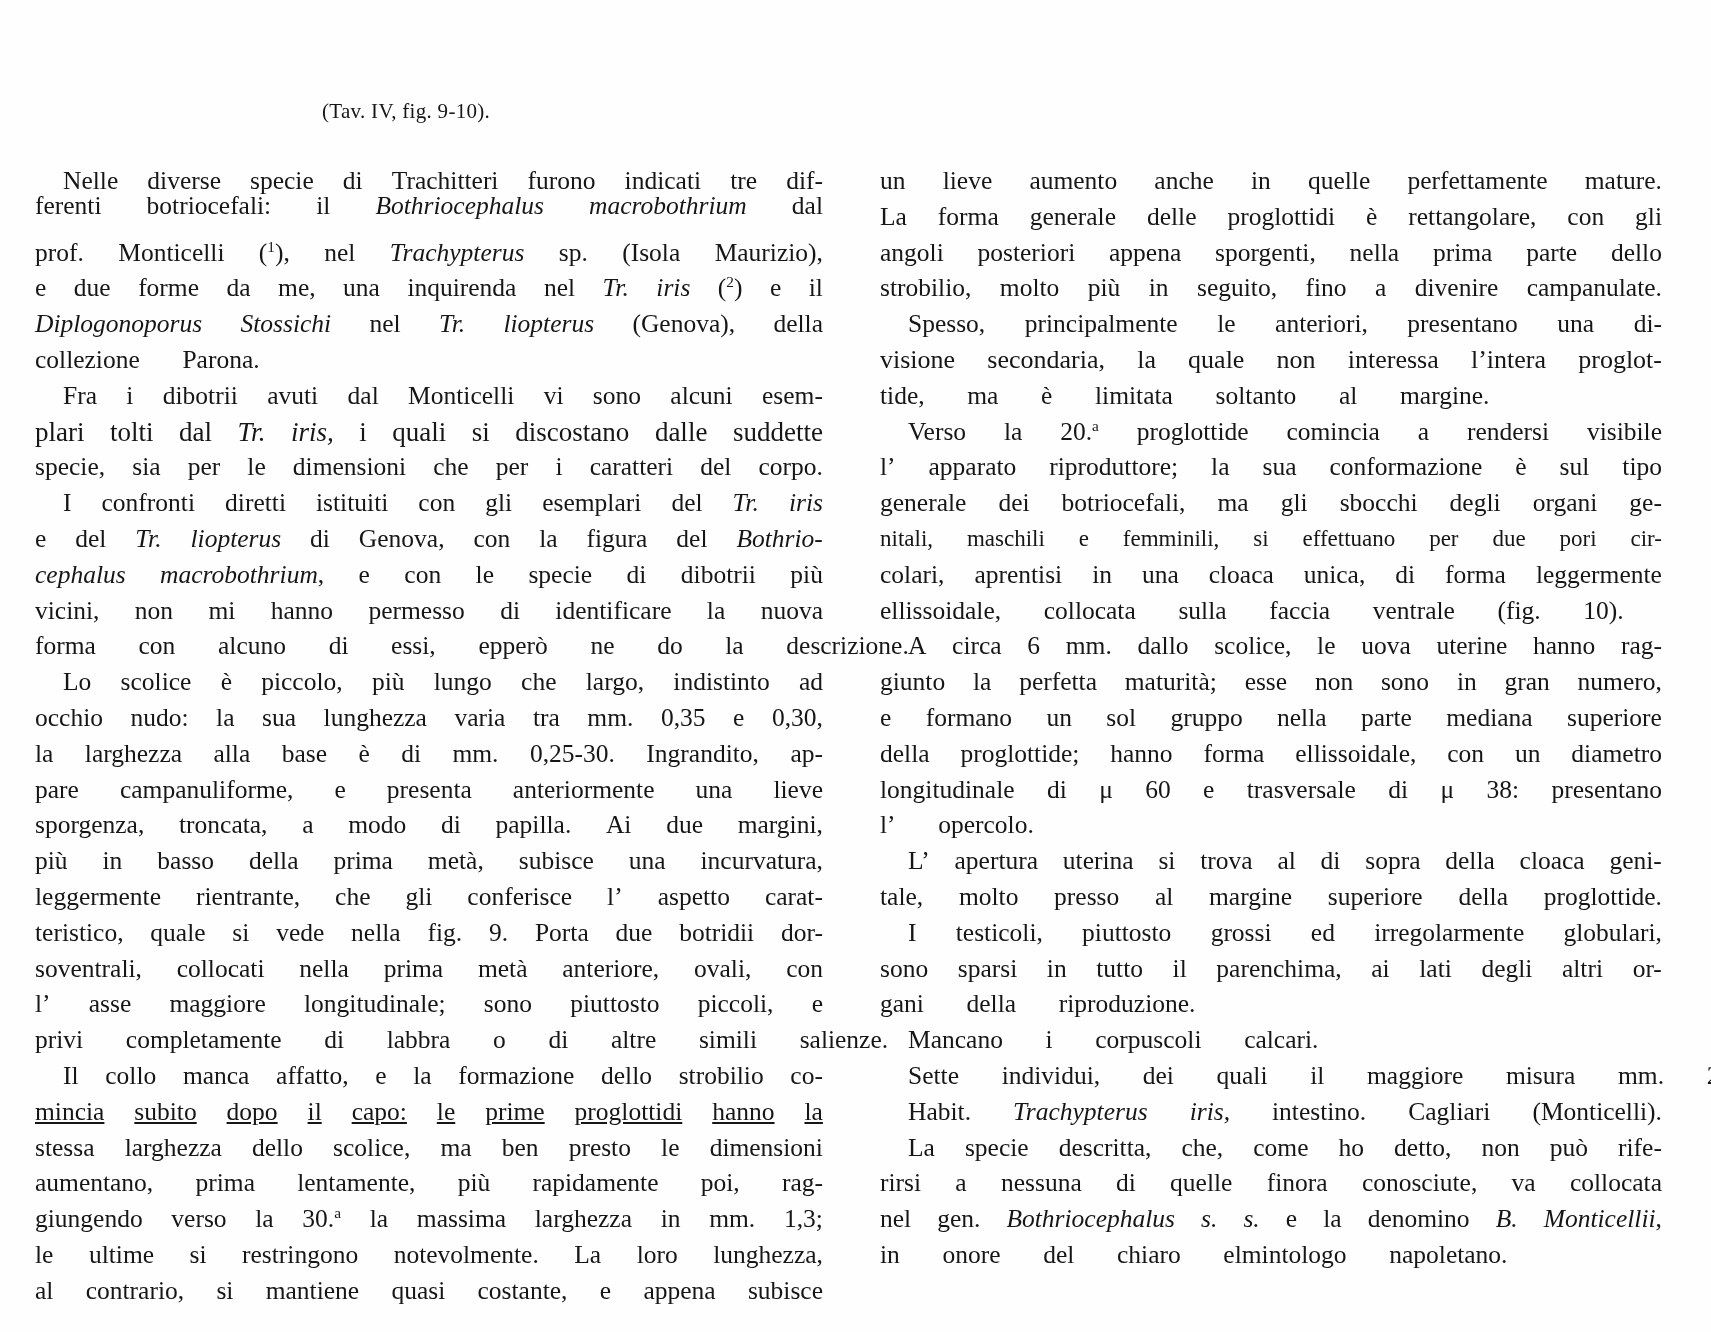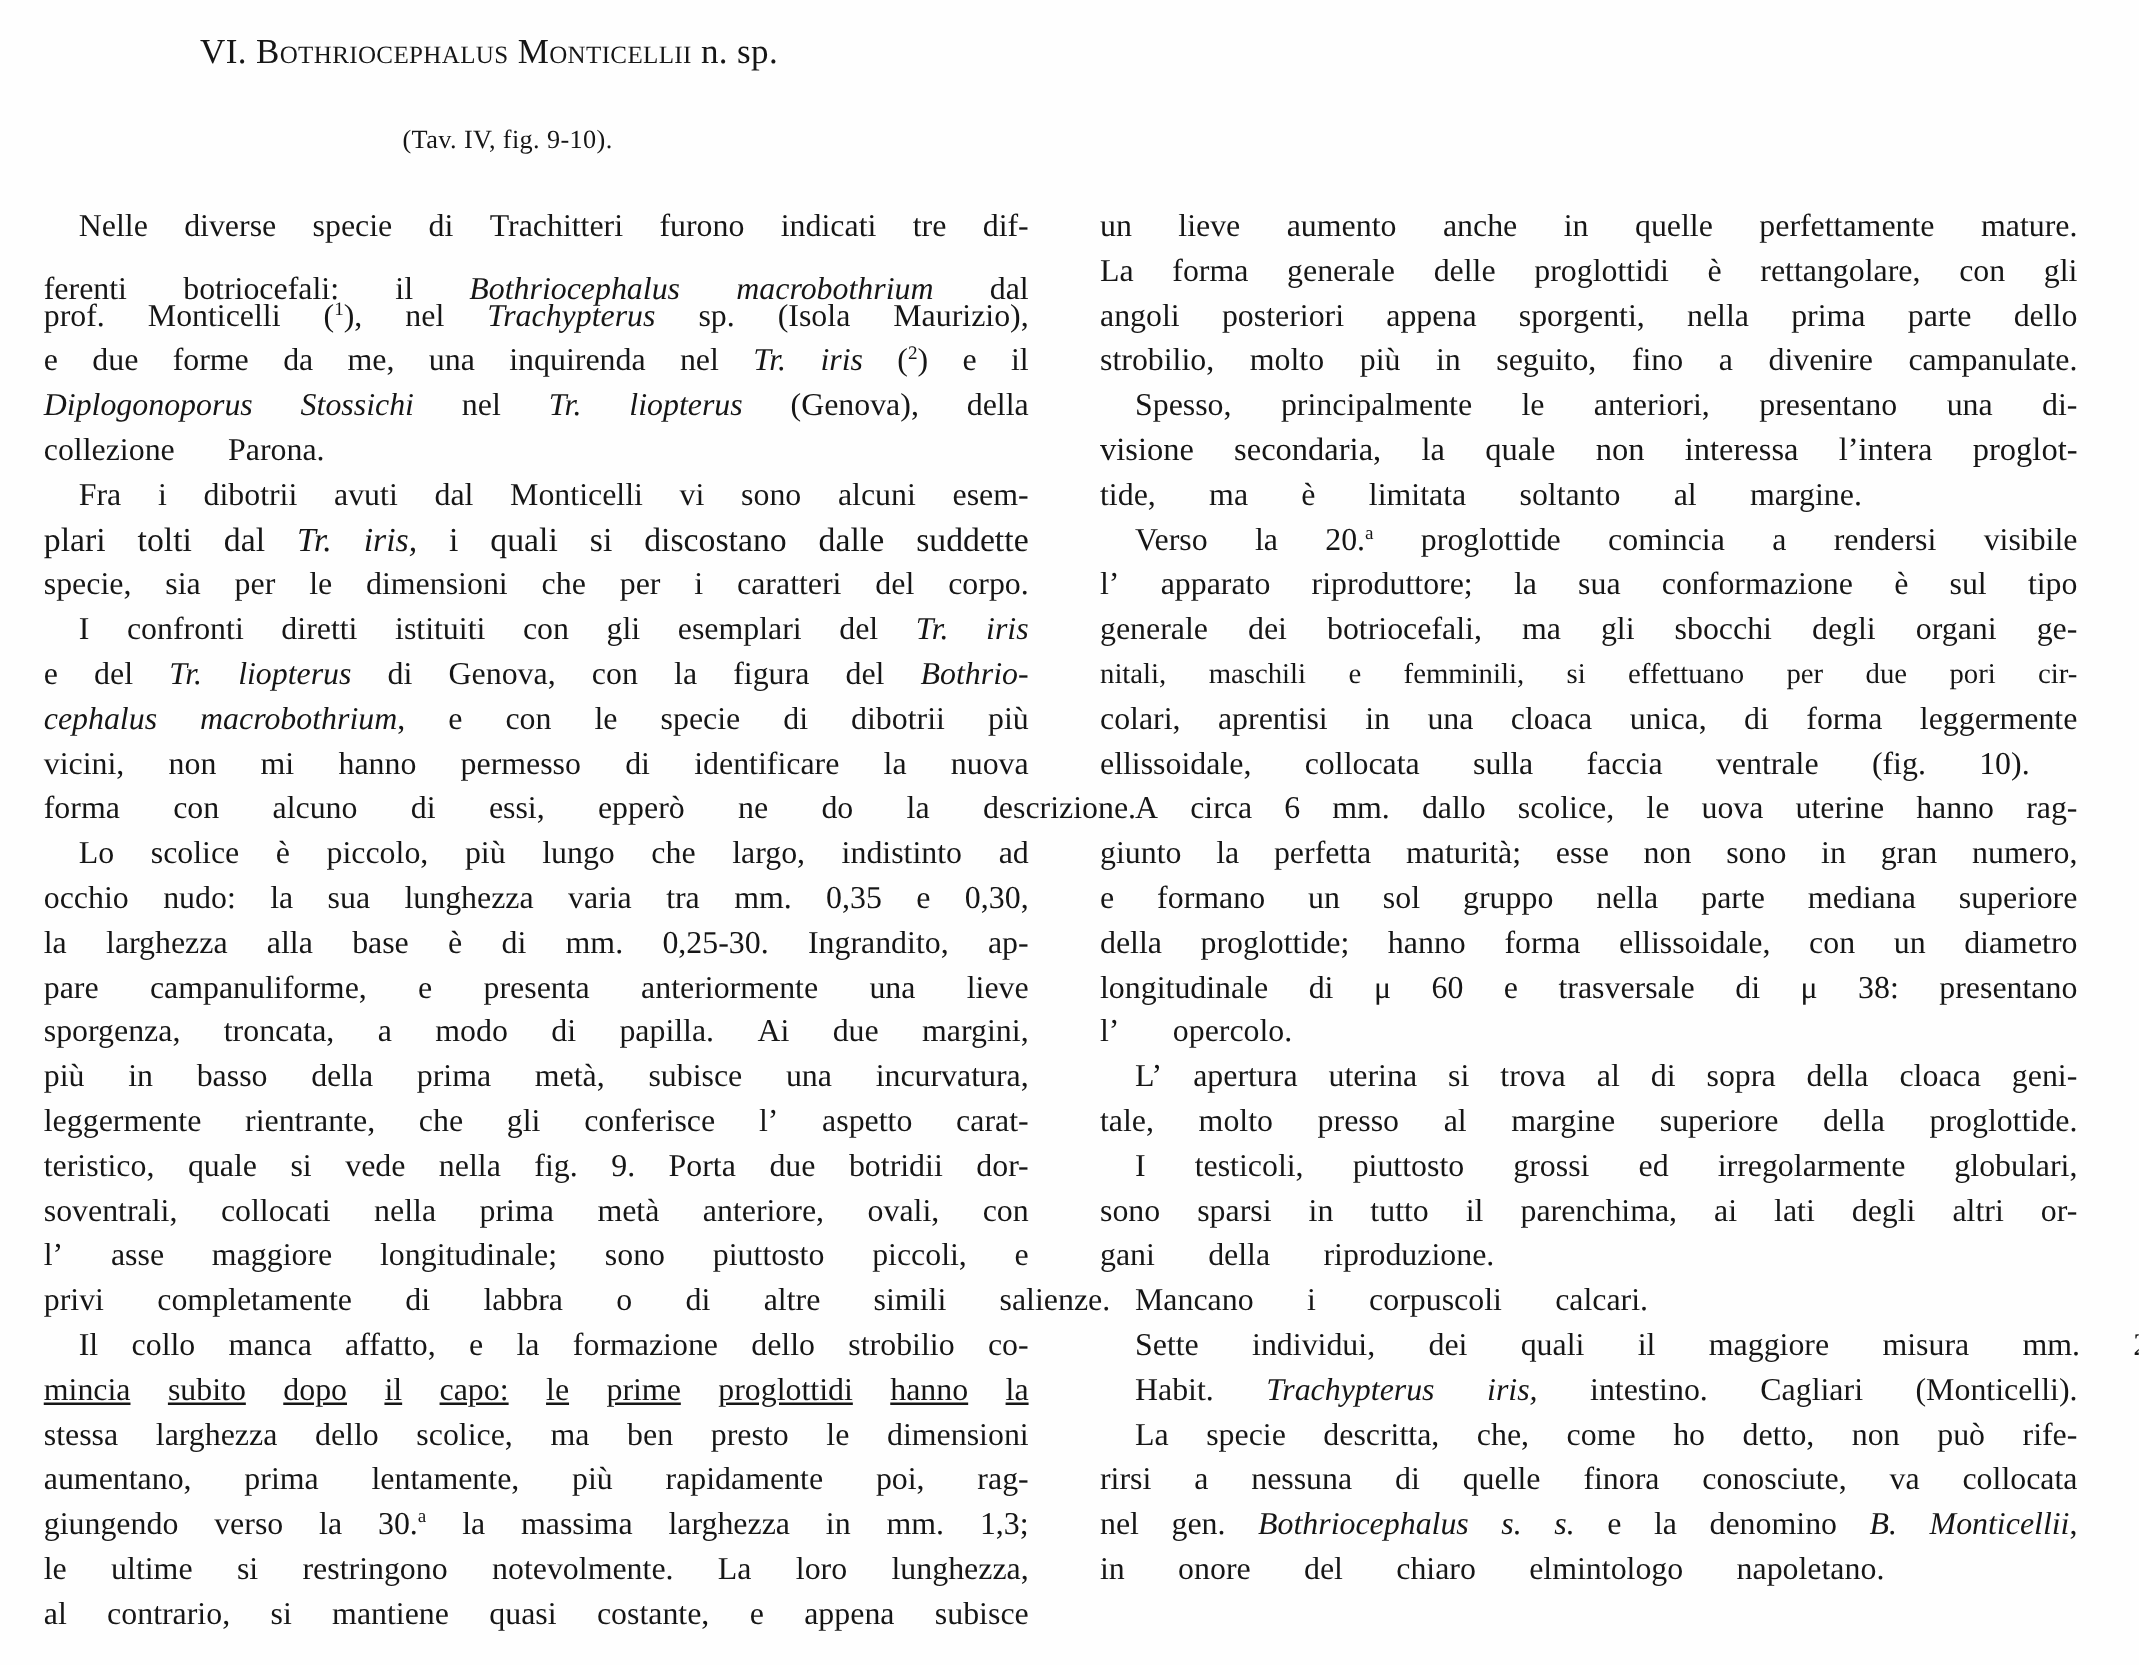--- a/index.html
+++ b/index.html
@@ -29,38 +29,35 @@
   .line.last { justify-content: flex-start; gap: 35px; }
   .line.last .w { margin-right: 0.3em; }
   .line .w { white-space: nowrap; }
   .it { font-style: italic; }
   sup { font-size: 60%; line-height: 0; vertical-align: 0.6em; }
 </style>
 </head>
 <body>
 
 <div class="page">
-  <div class="title">
-    <span>VI. </span><span class="sc">Bothriocephalus Monticellii</span><span> n. sp.</span>
-  </div>
   <div class="subtitle">(Tav. IV, fig. 9-10).</div>
 
   <div class="column col-left">
       <div class="line" style="left: 28px; width: 760px; top: 163px; font-size: 25.5px;">
         <span class="w">Nelle</span>
         <span class="w">diverse</span>
         <span class="w">specie</span>
         <span class="w">di</span>
         <span class="w">Trachitteri</span>
         <span class="w">furono</span>
         <span class="w">indicati</span>
         <span class="w">tre</span>
         <span class="w">dif-</span>
       </div>
-      <div class="line" style="left: 0px; width: 788px; top: 213px; font-size: 25.5px;">
+      <div class="line" style="left: 0px; width: 788px; top: 188px; font-size: 25.5px;">
         <span class="w">ferenti</span>
         <span class="w">botriocefali:</span>
         <span class="w">il</span>
         <span class="w"><span class="it">Bothriocephalus</span></span>
         <span class="w"><span class="it">macrobothrium</span></span>
         <span class="w">dal</span>
       </div>
       <div class="line" style="left: 0px; width: 788px; top: 234.6px; font-size: 25.5px;">
         <span class="w">prof.</span>
         <span class="w">Monticelli</span>

